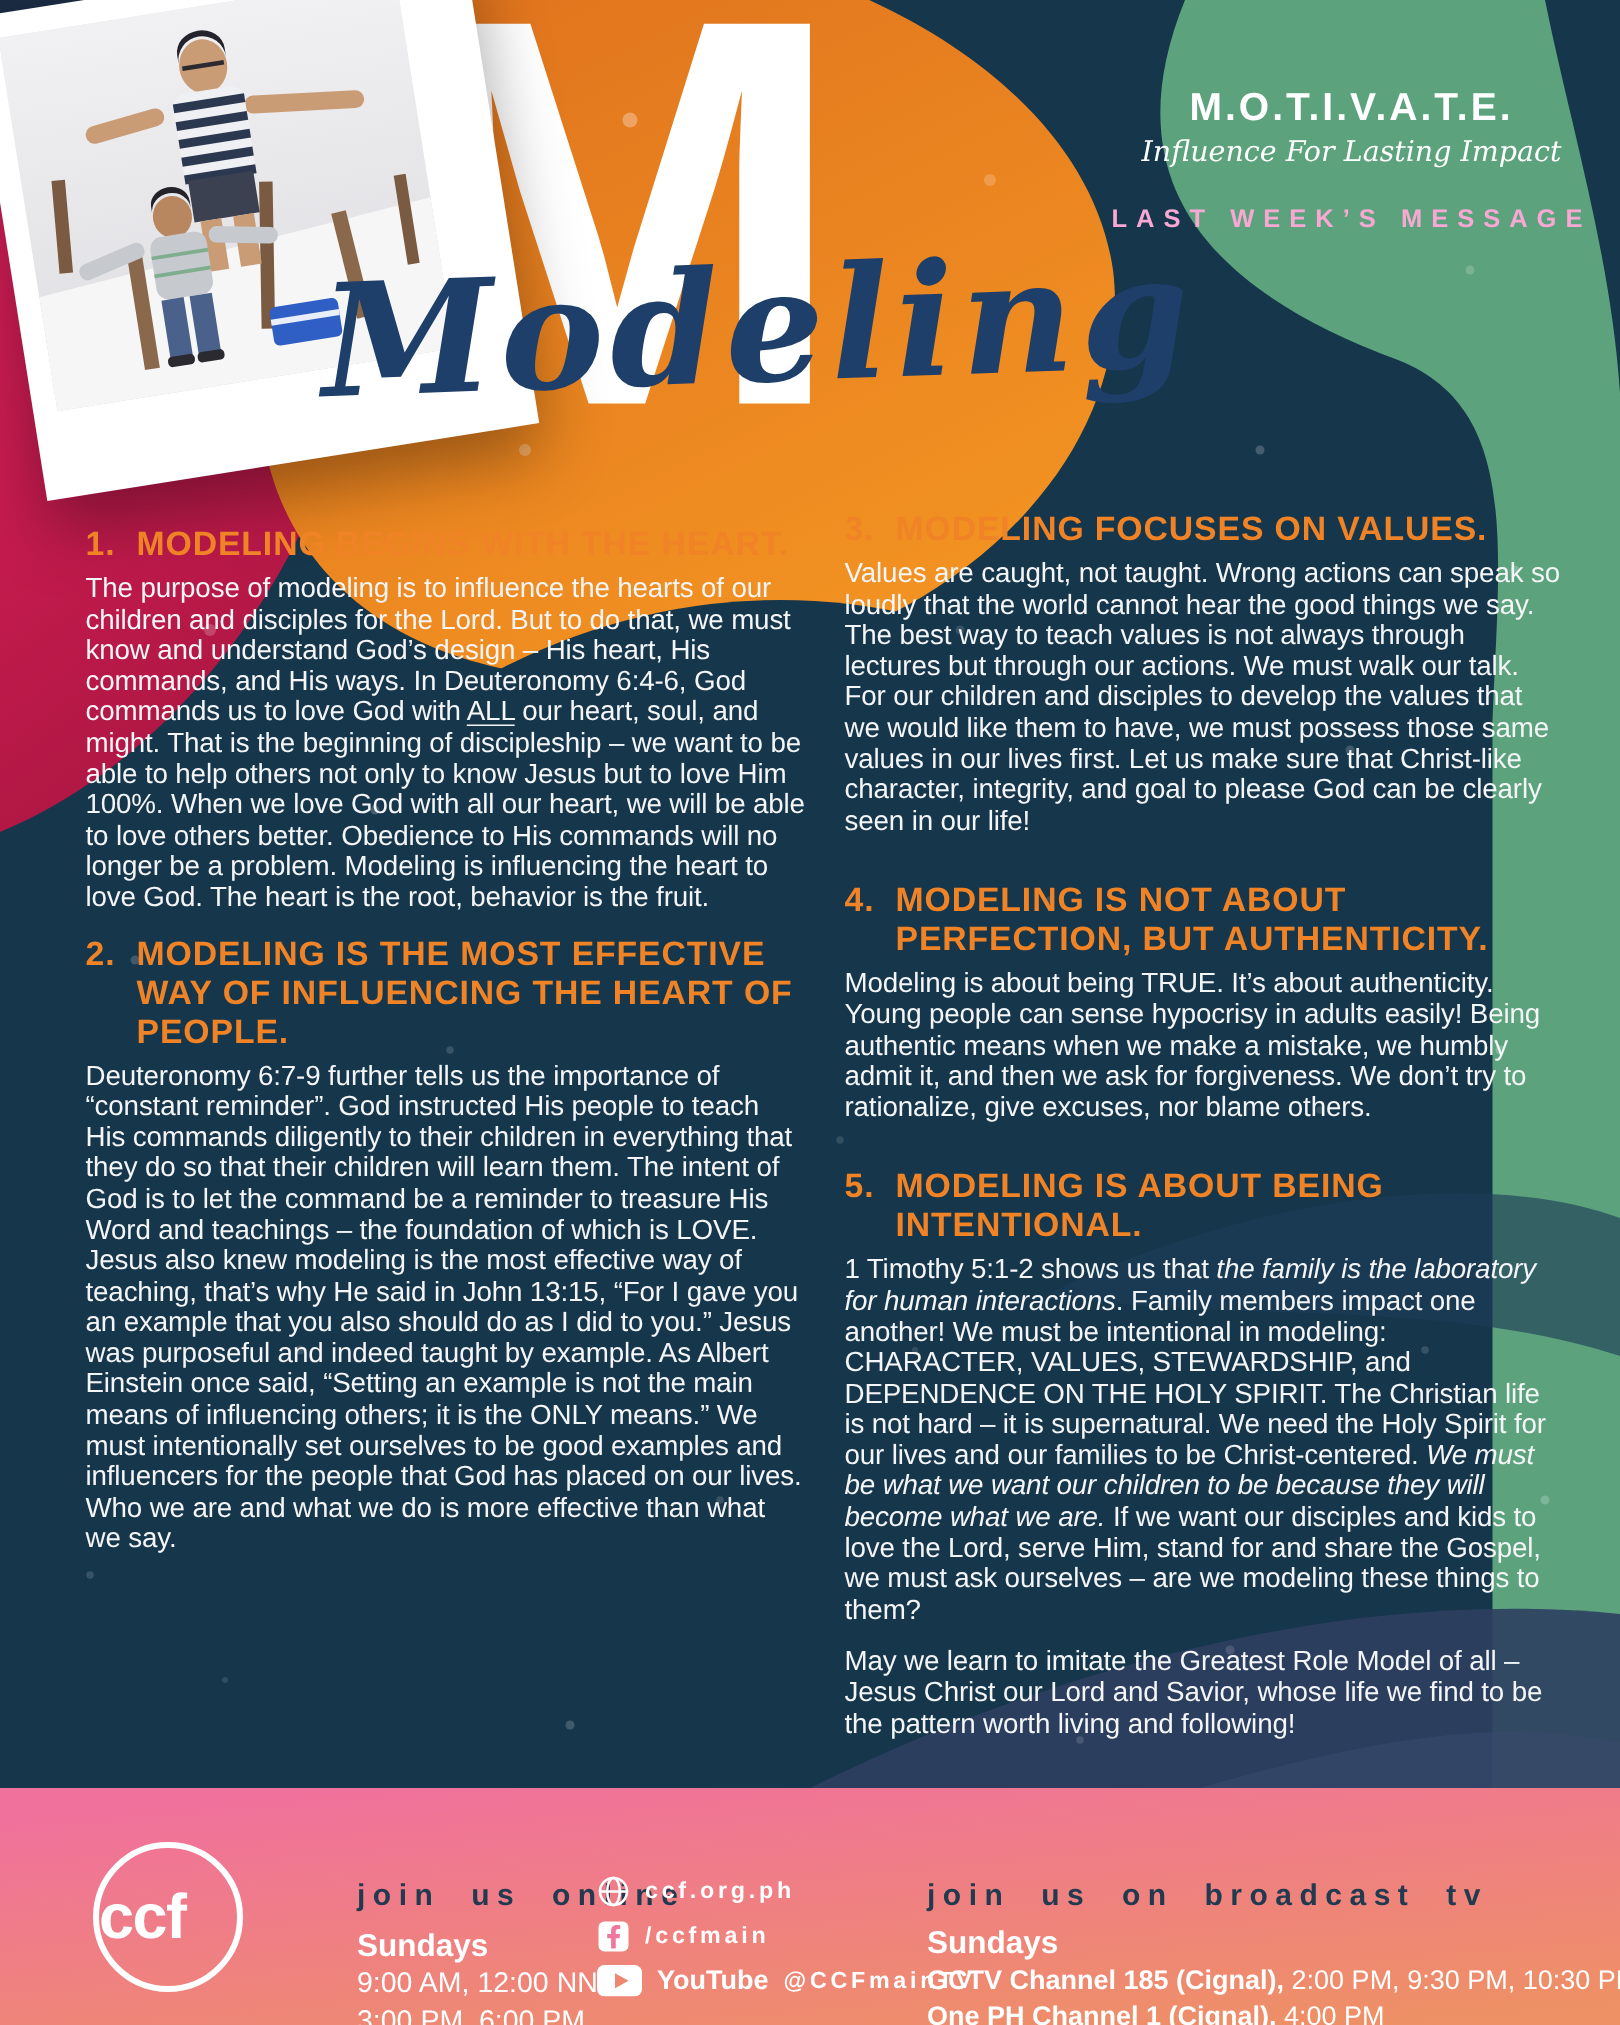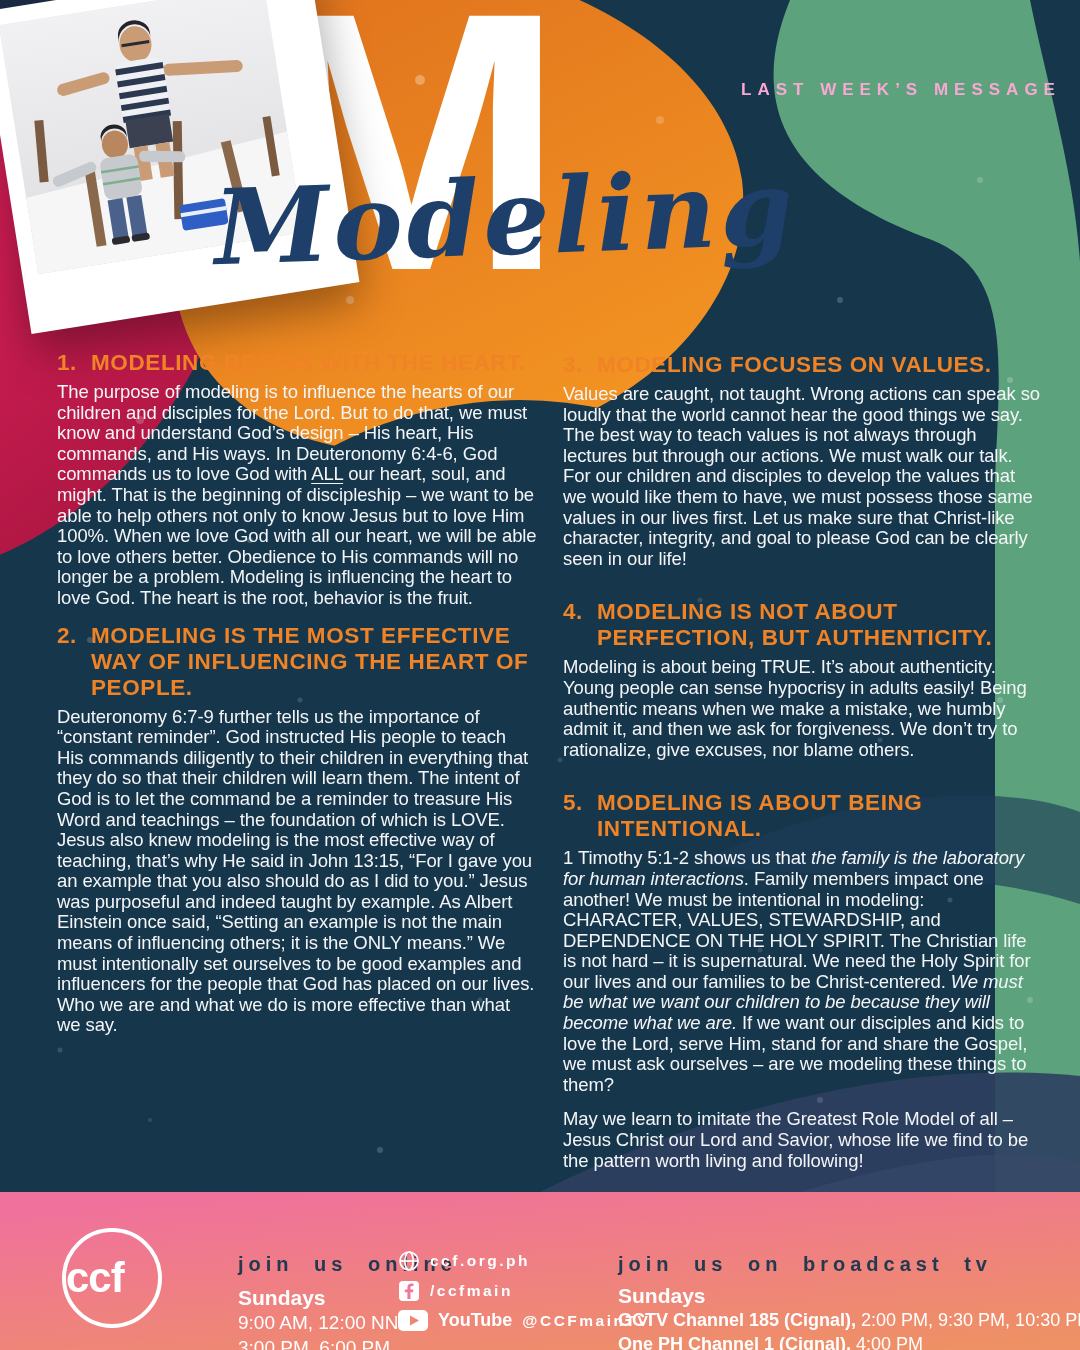--- a/index.html
+++ b/index.html
@@ -161,20 +161,22 @@
         <rect x="99" y="190" width="15" height="40" fill="#49618b"></rect>
         <rect x="78" y="228" width="18" height="7" rx="3" fill="#2a2a30"></rect>
         <rect x="98" y="228" width="18" height="7" rx="3" fill="#2a2a30"></rect>
       </g>
     </svg>
   </div>
 
   <div class="title-script">Modeling</div>
 
   <div class="brand">
+    <div class="brand-name">M.O.T.I.V.A.T.E.</div>
+    <div class="brand-tagline">Influence For Lasting Impact</div>
     <div class="message-label">LAST WEEK’S MESSAGE</div>
   </div>
 
   <div class="col col-left">
     <section>
       <h2 class="heading">
         <span class="num">1.</span>
         <span class="htext">MODELING BEGINS WITH THE HEART.</span>
       </h2>
       <p class="body"><span>The purpose of modeling is to influence the hearts of our children and disciples for the Lord. But to do that, we must know and understand God’s design – His heart, His commands, and His ways. In Deuteronomy 6:4-6, God commands us to love God with </span><span class="u">ALL</span><span> our heart, soul, and might. That is the beginning of discipleship – we want to be able to help others not only to know Jesus but to love Him 100%. When we love God with all our heart, we will be able to love others better. Obedience to His commands will no longer be a problem.  Modeling is influencing the heart to love God. The heart is the root, behavior is the fruit.</span></p>
@@ -182,21 +184,21 @@
     <section>
       <h2 class="heading">
         <span class="num">2.</span>
         <span class="htext">MODELING IS THE MOST EFFECTIVE WAY OF INFLUENCING THE HEART OF PEOPLE.</span>
       </h2>
       <p class="body"><span>Deuteronomy 6:7-9 further tells us the importance of “constant reminder”. God instructed His people to teach His commands diligently to their children in everything that they do so that their children will learn them. The intent of God is to let the command be a reminder to treasure His Word and teachings – the foundation of which is LOVE. Jesus also knew modeling is the most effective way of teaching, that’s why He said in John 13:15, “For I gave you an example that you also should do as I did to you.” Jesus was purposeful and indeed taught by example. As Albert Einstein once said, “Setting an example is not the main means of influencing others; it is the ONLY means.” We must intentionally set ourselves to be good examples and influencers for the people that God has placed on our lives. Who we are and what we do is more effective than what we say.</span></p>
     </section>
   </div>
 
   <div class="col col-right">
-    <section style="margin-top:16px;">
+    <section style="margin-top:4px;">
       <h2 class="heading">
         <span class="num">3.</span>
         <span class="htext">MODELING FOCUSES ON VALUES.</span>
       </h2>
       <p class="body"><span>Values are caught, not taught. Wrong actions can speak so loudly that the world cannot hear the good things we say. The best way to teach values is not always through lectures but through our actions. We must walk our talk. For our children and disciples to develop the values that we would like them to have, we must possess those same values in our lives first. Let us make sure that Christ-like character, integrity, and goal to please God can be clearly seen in our life!</span></p>
     </section>
     <section style="margin-top:30px;">
       <h2 class="heading">
         <span class="num">4.</span>
         <span class="htext">MODELING IS NOT ABOUT PERFECTION, BUT AUTHENTICITY.</span>

